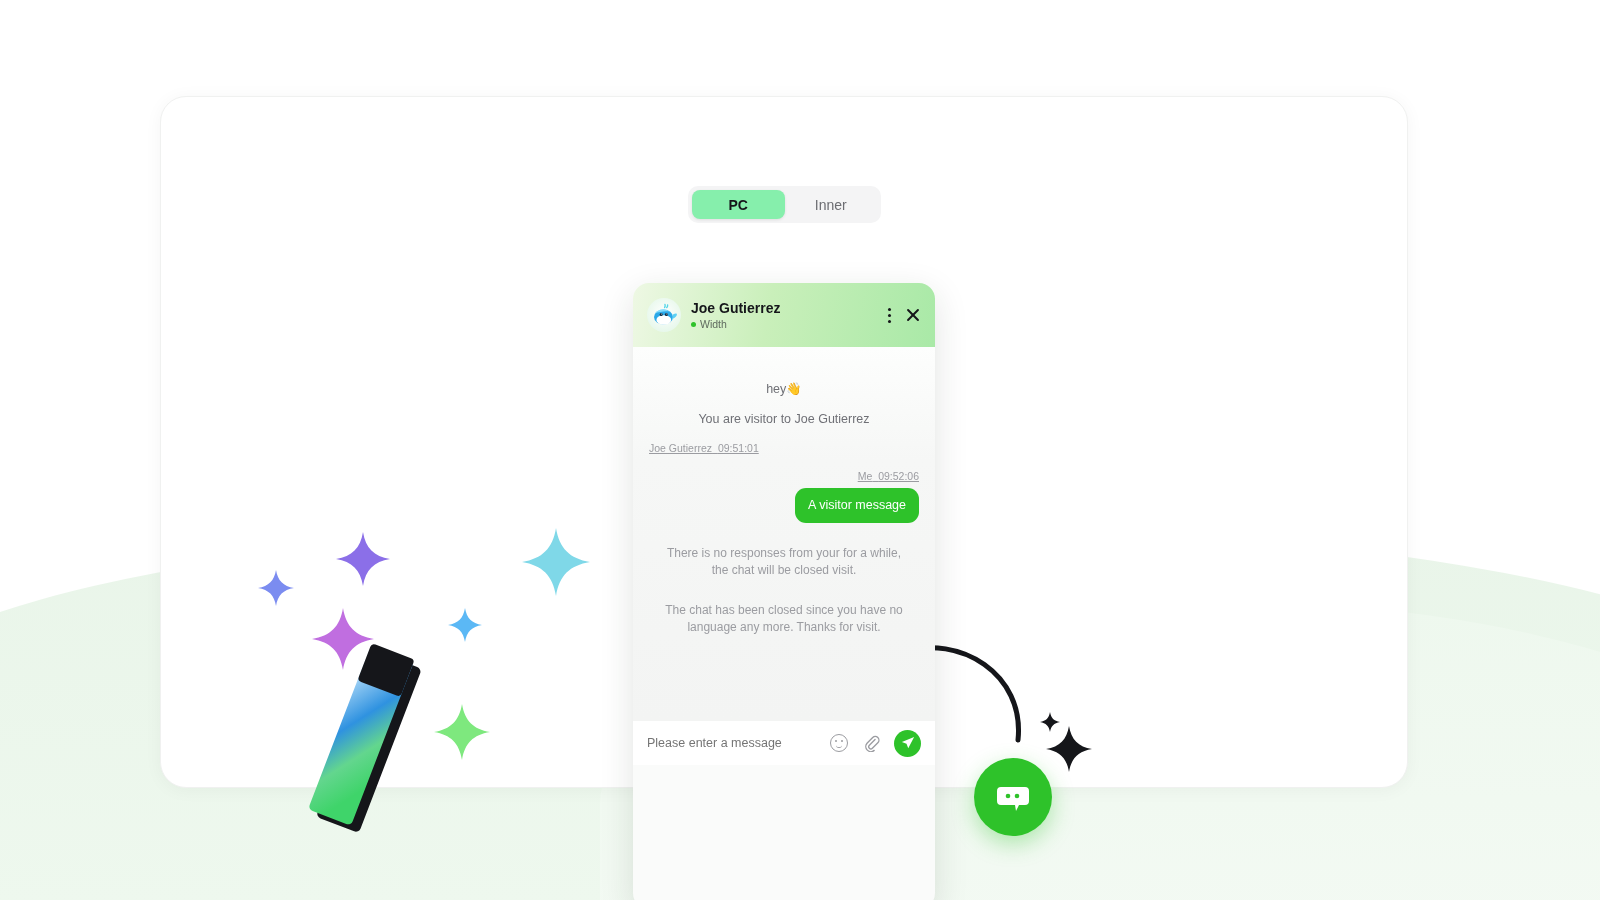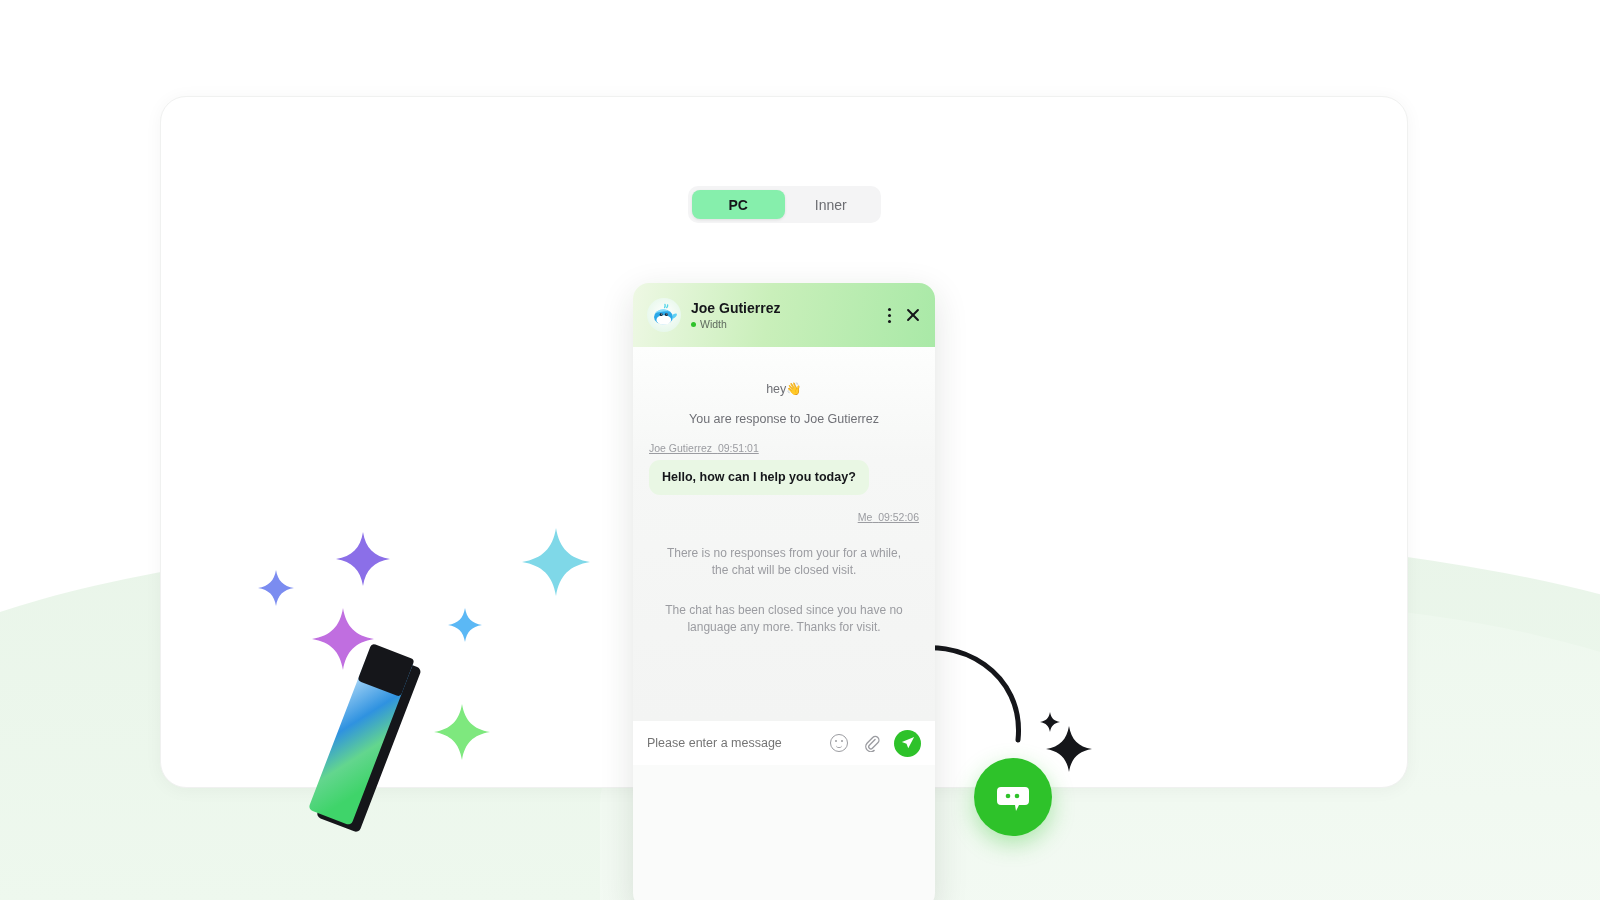--- a/index.html
+++ b/index.html
@@ -343,31 +343,31 @@
           <i></i>
           <i></i>
           <i></i>
         </div>
       <div class="ic-x"></div>
     </div>
   </div>
 
   <div class="chat-body">
     <div class="sys-greet">hey👋</div>
-    <div class="sys-line">You are response to Joe Gutierrez</div>
+    <div class="sys-line">You are visitor to Joe Gutierrez</div>
 
     <div class="msg-meta">
       <span>Joe Gutierrez</span>&nbsp;&nbsp;<span>09:51:01</span>
     </div>
-    <div>
-      <div class="bub agent">Hello, how can I help you today?</div>
-    </div>
 
     <div class="msg-meta right">
       <span>Me</span>&nbsp;&nbsp;<span>09:52:06</span>
+    </div>
+    <div style="overflow:hidden">
+      <div class="bub me">A visitor message</div>
     </div>
 
     <div class="sys-note">There is no responses from your for a while, the chat will be closed visit.</div>
     <div class="sys-note">The chat has been closed since you have no language any more. Thanks for visit.</div>
   </div>
 
   <div class="chat-foot">
     <input class="chat-input" placeholder="Please enter a message" style="">
     <div class="foot-icons">
       <div class="ic-circle">

